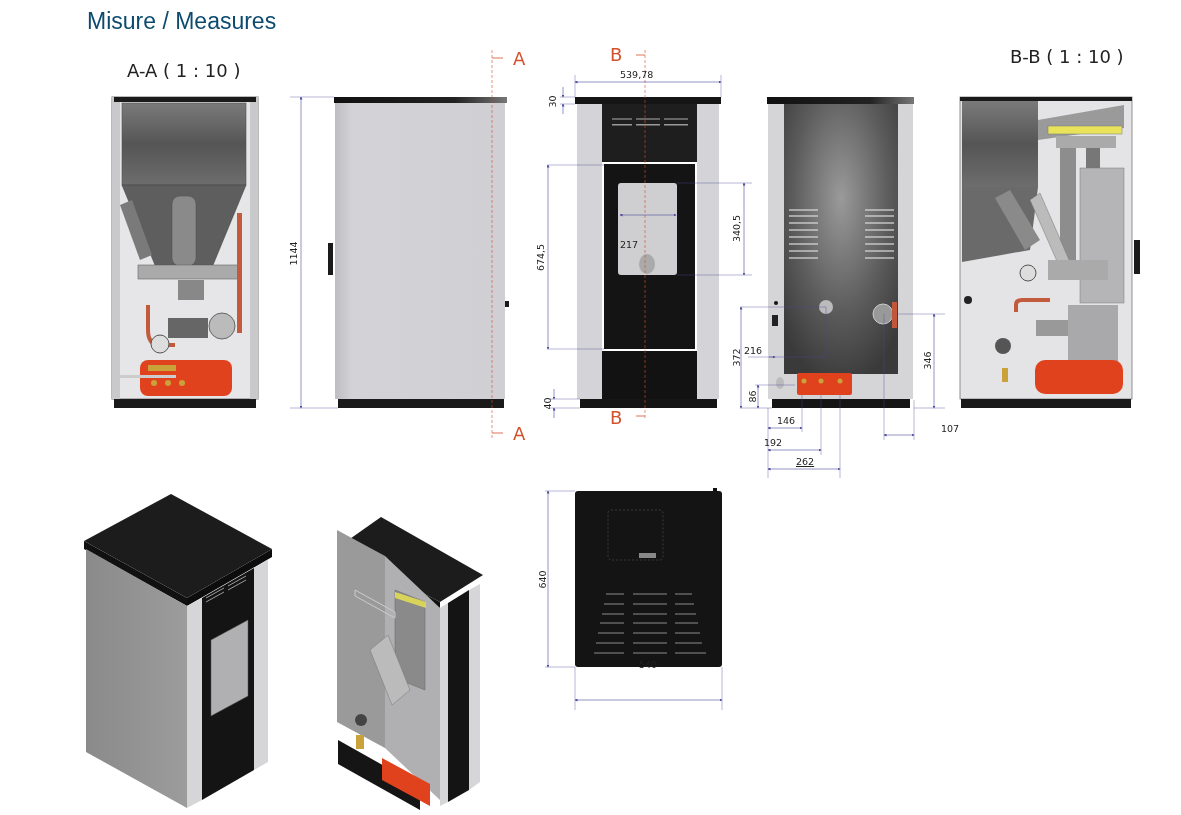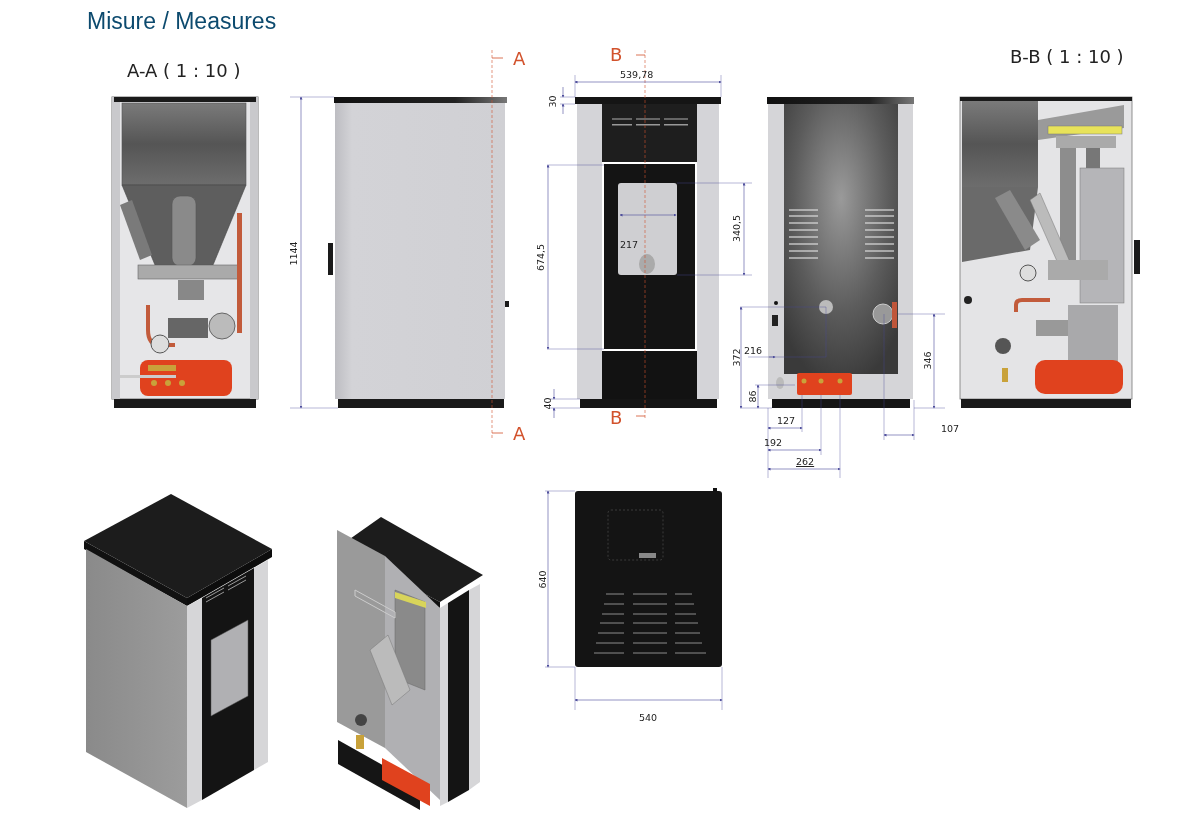--- a/index.html
+++ b/index.html
@@ -307,19 +307,19 @@
 <div class="abs dim vdim" style="left:281px;top:248px;">1144</div>
 <div class="abs dim" style="left:620px;top:69px;">539,78</div>
 <div class="abs dim vdim" style="left:546px;top:96px;">30</div>
 <div class="abs dim vdim" style="left:527px;top:252px;">674,5</div>
 <div class="abs dim" style="left:620px;top:203px;margin-top:36px;">217</div>
 <div class="abs dim vdim" style="left:723px;top:223px;">340,5</div>
 <div class="abs dim vdim" style="left:541px;top:398px;">40</div>
 <div class="abs dim vdim" style="left:727px;top:352px;">372</div>
 <div class="abs dim" style="left:720px;top:345px;margin-left:24px;">216</div>
 <div class="abs dim vdim" style="left:746px;top:391px;">86</div>
-<div class="abs dim" style="left:777px;top:415px;">127</div>
+<div class="abs dim" style="left:777px;top:415px;">146</div>
 <div class="abs dim" style="left:764px;top:437px;">192</div>
 <div class="abs dim" style="left:796px;top:456px;text-decoration:underline;">262</div>
 <div class="abs dim vdim" style="left:918px;top:355px;">346</div>
 <div class="abs dim" style="left:897px;top:423px;margin-left:44px;">107</div>
 <div class="abs dim vdim" style="left:533px;top:574px;">640</div>
-<div class="abs dim" style="left:639px;top:712px;">540</div>
+<div class="abs dim" style="left:639px;top:659px;">540</div>
 
 </body></html>

